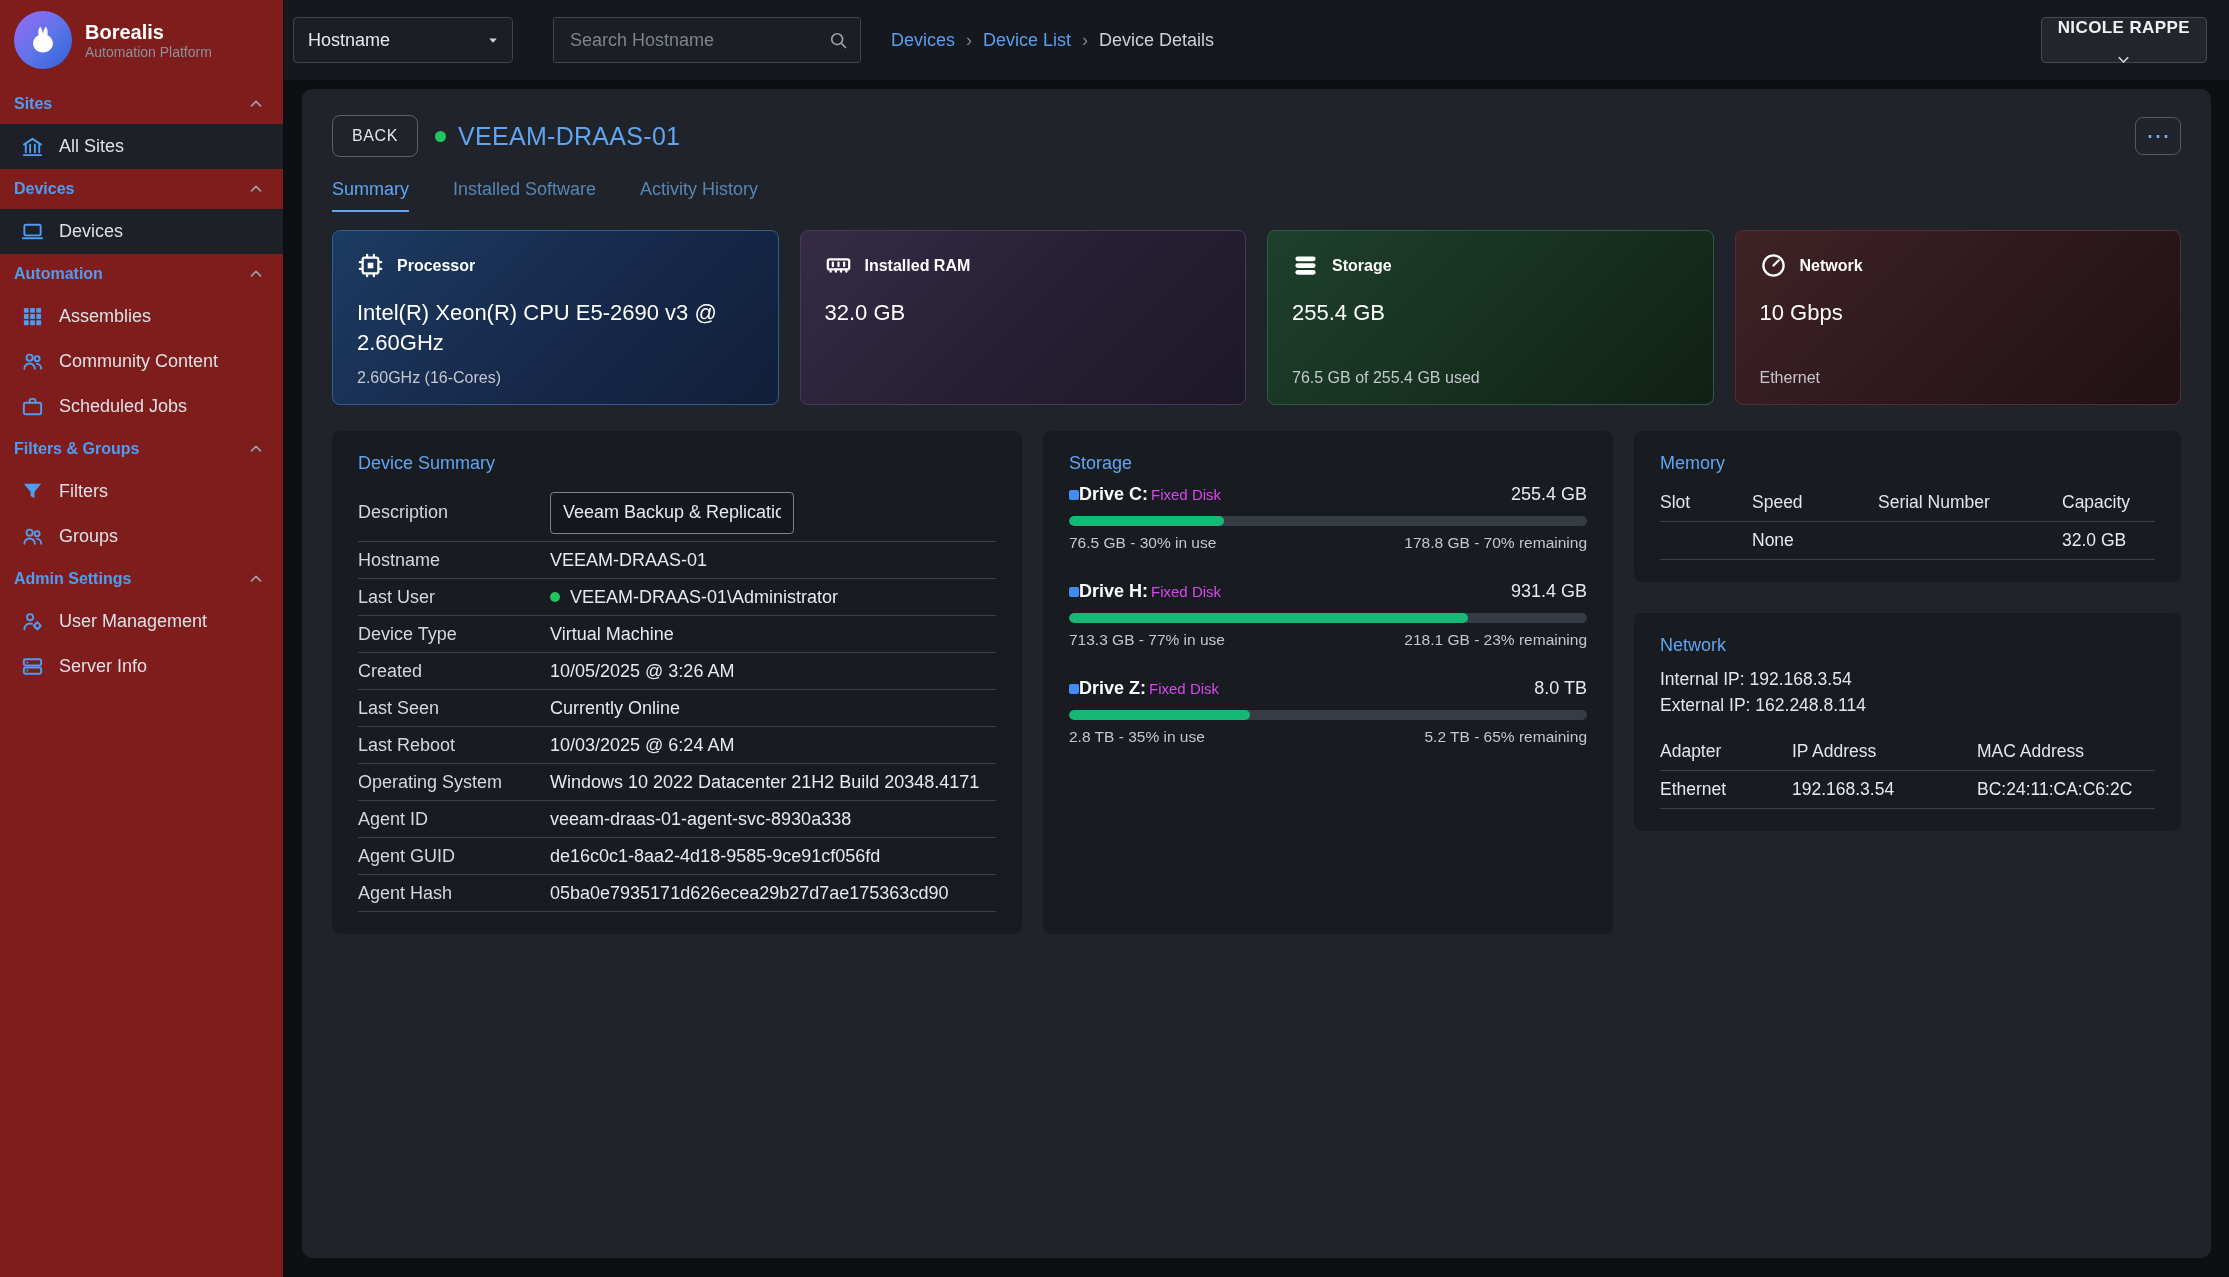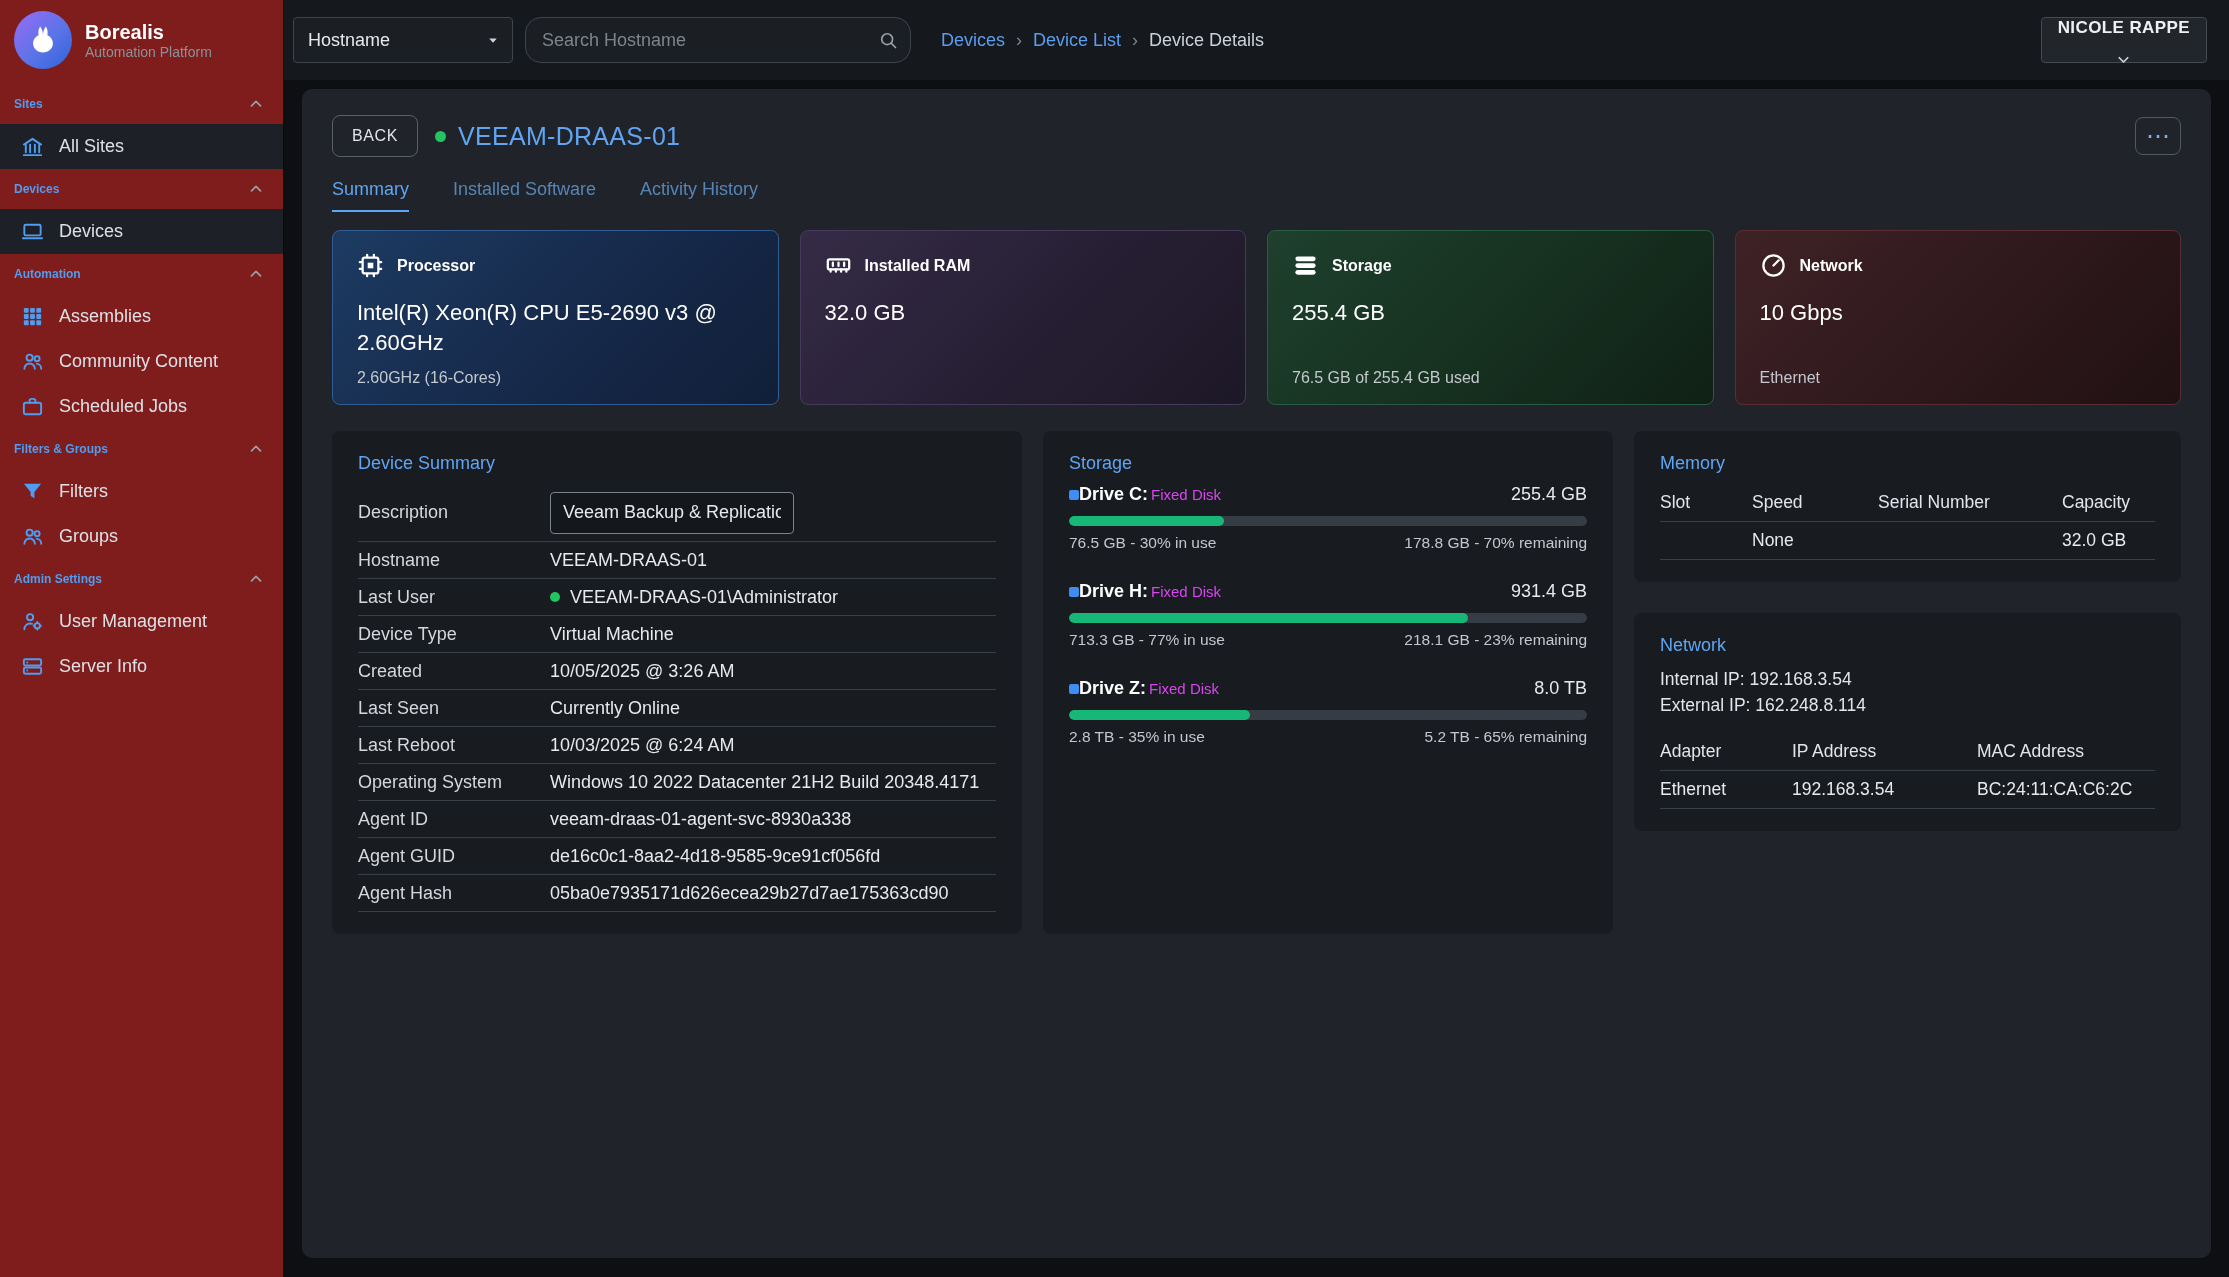--- a/index.html
+++ b/index.html
@@ -16,34 +16,34 @@
   .sidebar { width:284px; min-width:284px; background:#7f1d1d; display:flex; flex-direction:column; border-right:1px solid #0a0c0f; }
   .brand { height:80px; display:flex; align-items:center; gap:13px; padding:0 14px; }
   .brand-logo { width:58px; height:58px; border-radius:50%; flex-shrink:0;
     background:linear-gradient(135deg,#9a6bf5 0%,#5b74e8 55%,#2f62d8 100%);
     display:flex; align-items:center; justify-content:center; }
   .brand-logo svg { width:36px; height:36px; }
   .brand-name { font-size:20px; font-weight:700; color:#ffffff; line-height:1.15; }
   .brand-sub { font-size:14px; color:#8b9198; }
   .nav { padding-top:4px; }
   .nav-section-header { display:flex; align-items:center; justify-content:space-between;
-    padding:11px 18px 11px 14px; color:#4f9cf0; font-weight:700; font-size:12px; cursor:pointer; }
+    padding:11px 18px 11px 14px; color:#4f9cf0; font-weight:700; font-size:16px; cursor:pointer; }
   .nav-section-header .chev { width:18px; height:18px; color:#9aa1a9; }
   .nav-item { display:flex; align-items:center; gap:15px; padding:11px 14px 11px 21px;
     font-size:18px; color:#dde1e6; cursor:pointer; }
   .nav-item.active { background:#1d2127; }
   .nav-item .nav-icon { width:23px; height:23px; color:#4f9cf0; flex-shrink:0; }
 
   
   .right-col { flex:1; display:flex; flex-direction:column; min-width:0; }
   .topbar { height:80px; background:#15181c; display:flex; align-items:center; padding:0 22px 0 9px; }
   .select-ctl { width:220px; height:46px; background:#1b1f24; border:1px solid #3e444c; border-radius:4px;
     display:flex; align-items:center; justify-content:space-between; padding:0 10px 0 14px; font-size:18px; color:#e6e9ed; cursor:pointer; }
   .select-ctl .caret { width:18px; height:18px; color:#cfd4da; }
-  .search-ctl { width:386px; height:46px; margin-left:12px; background:#1b1f24; border:1px solid #3e444c; border-radius:16px;
+  .search-ctl { width:308px; height:46px; margin-left:40px; background:#1b1f24; border:1px solid #3e444c; border-radius:3px;
     display:flex; align-items:center; padding:0 12px 0 14px; }
   .search-ctl input { flex:1; background:transparent; border:none; outline:none; color:#e6e9ed; font-size:18px; font-family:inherit; }
   .search-ctl input::placeholder { color:#7d848c; }
   .search-ctl .mag { width:20px; height:20px; color:#9aa0a8; }
   .breadcrumb { display:flex; align-items:center; gap:11px; margin-left:30px; font-size:18px; }
   .crumb-link { color:#5b9ef0; cursor:pointer; }
   .crumb-sep { color:#7d848c; }
   .crumb-current { color:#cdd2d8; }
   .user-btn { margin-left:auto; height:46px; background:#22262b; border:1px solid #444a52; border-radius:4px;
     display:flex; align-items:center; gap:13px; padding:0 16px; font-size:17px; font-weight:700; letter-spacing:.4px; color:#eef1f4; cursor:pointer;flex-direction:column; }

